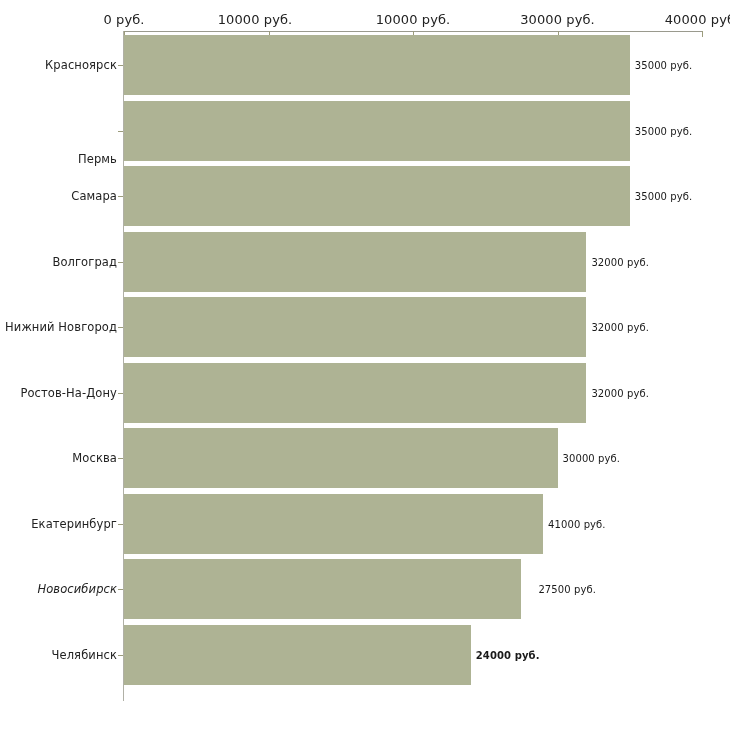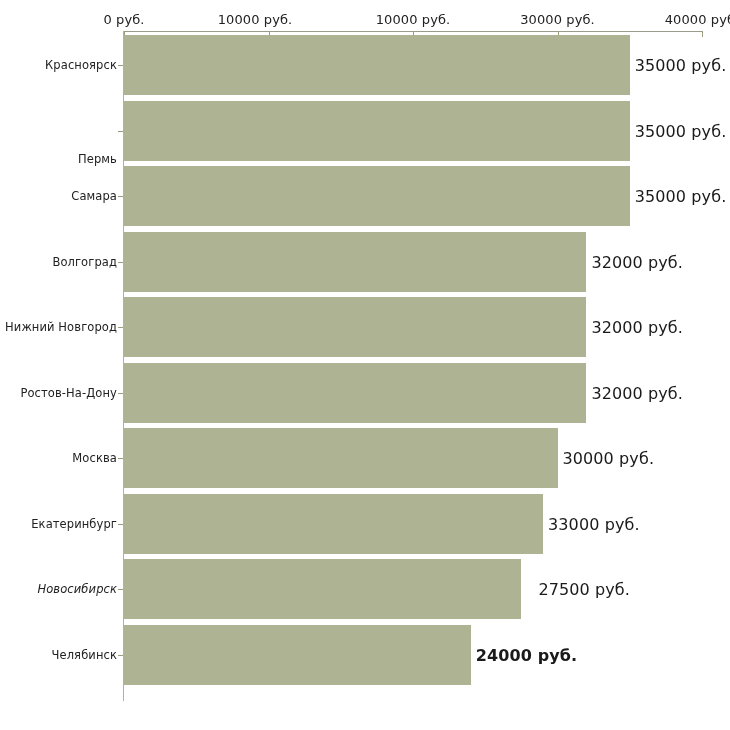--- a/index.html
+++ b/index.html
@@ -74,21 +74,21 @@
   }
 
   
   .bar {
     position: absolute;
     left: 124px;
     background: #aeb394;
   }
   .bar-value {
     position: absolute;
-    font-size: 16px;
+    font-size: 10px;
     color: #1a1a1a;
     white-space: nowrap;
     transform: translateY(-50%);
     letter-spacing: 0.1px;
   }
 </style>
 </head>
 <body>
 
 <div id="chart-root">
@@ -149,18 +149,18 @@
       <div class="bar" style="top: 624.5px; height: 60px; width: 346.8px; background: rgb(174, 179, 148);"></div>
     </div>
   <div id="bar-values">
       <div class="bar-value" style="left: 634.75px; top: 65px;">35000 руб.</div>
       <div class="bar-value" style="left: 634.75px; top: 130.5px;">35000 руб.</div>
       <div class="bar-value" style="left: 634.75px; top: 196px;">35000 руб.</div>
       <div class="bar-value" style="left: 591.4px; top: 261.5px;">32000 руб.</div>
       <div class="bar-value" style="left: 591.4px; top: 327px;">32000 руб.</div>
       <div class="bar-value" style="left: 591.4px; top: 392.5px;">32000 руб.</div>
       <div class="bar-value" style="left: 562.5px; top: 458px;">30000 руб.</div>
-      <div class="bar-value" style="left: 548.05px; top: 523.5px;">33000 руб.</div>
+      <div class="bar-value" style="left: 548.05px; top: 523.5px;">41000 руб.</div>
       <div class="bar-value" style="left: 526.375px; top: 589px; margin-left: 12px;">27500 руб.</div>
       <div class="bar-value" style="left: 475.8px; top: 654.5px; font-weight: bold;">24000 руб.</div>
     </div>
 
 </div>
 
 </body></html>

